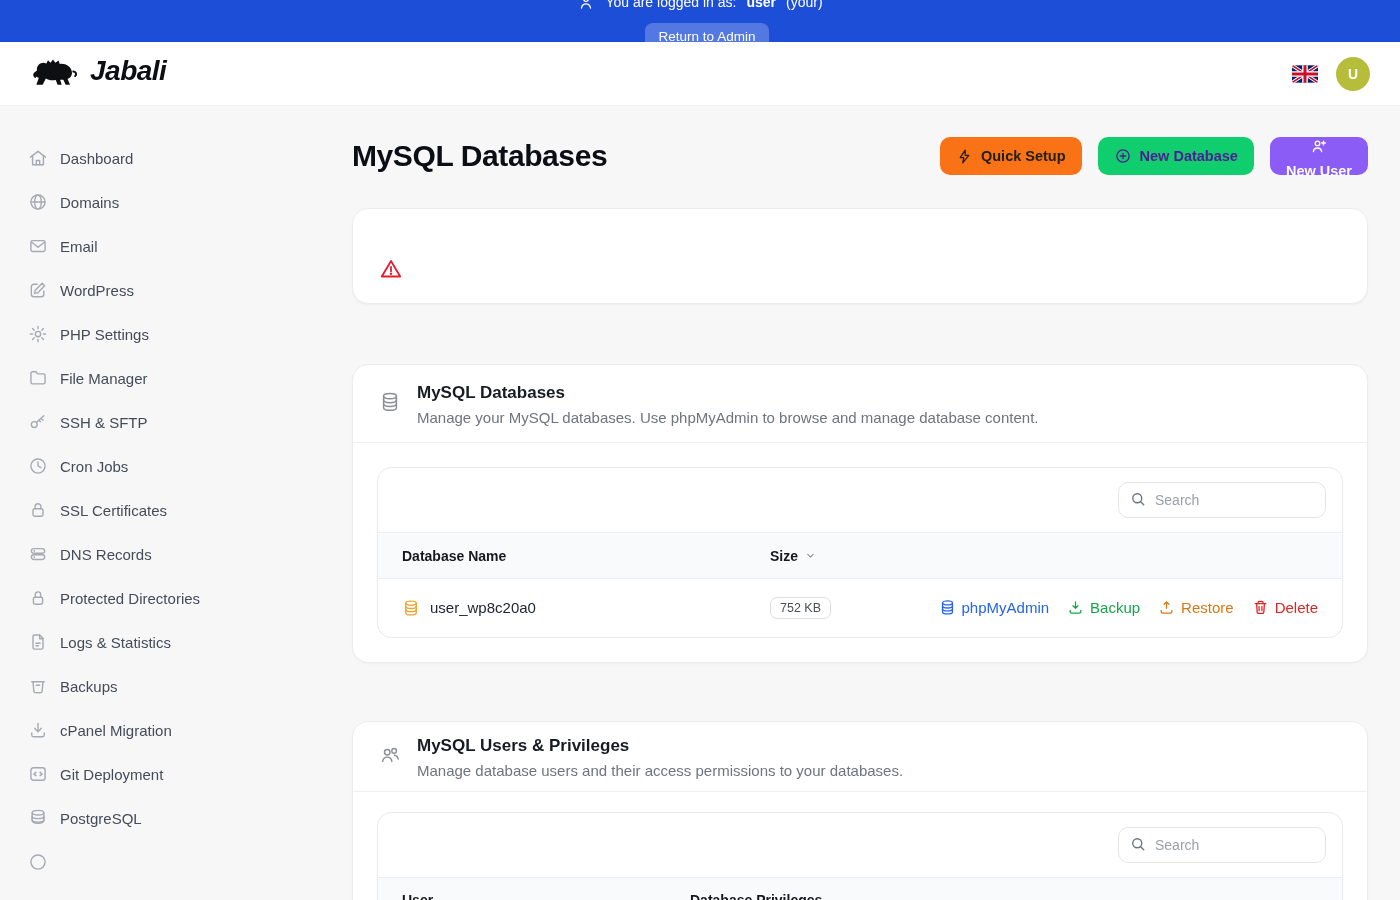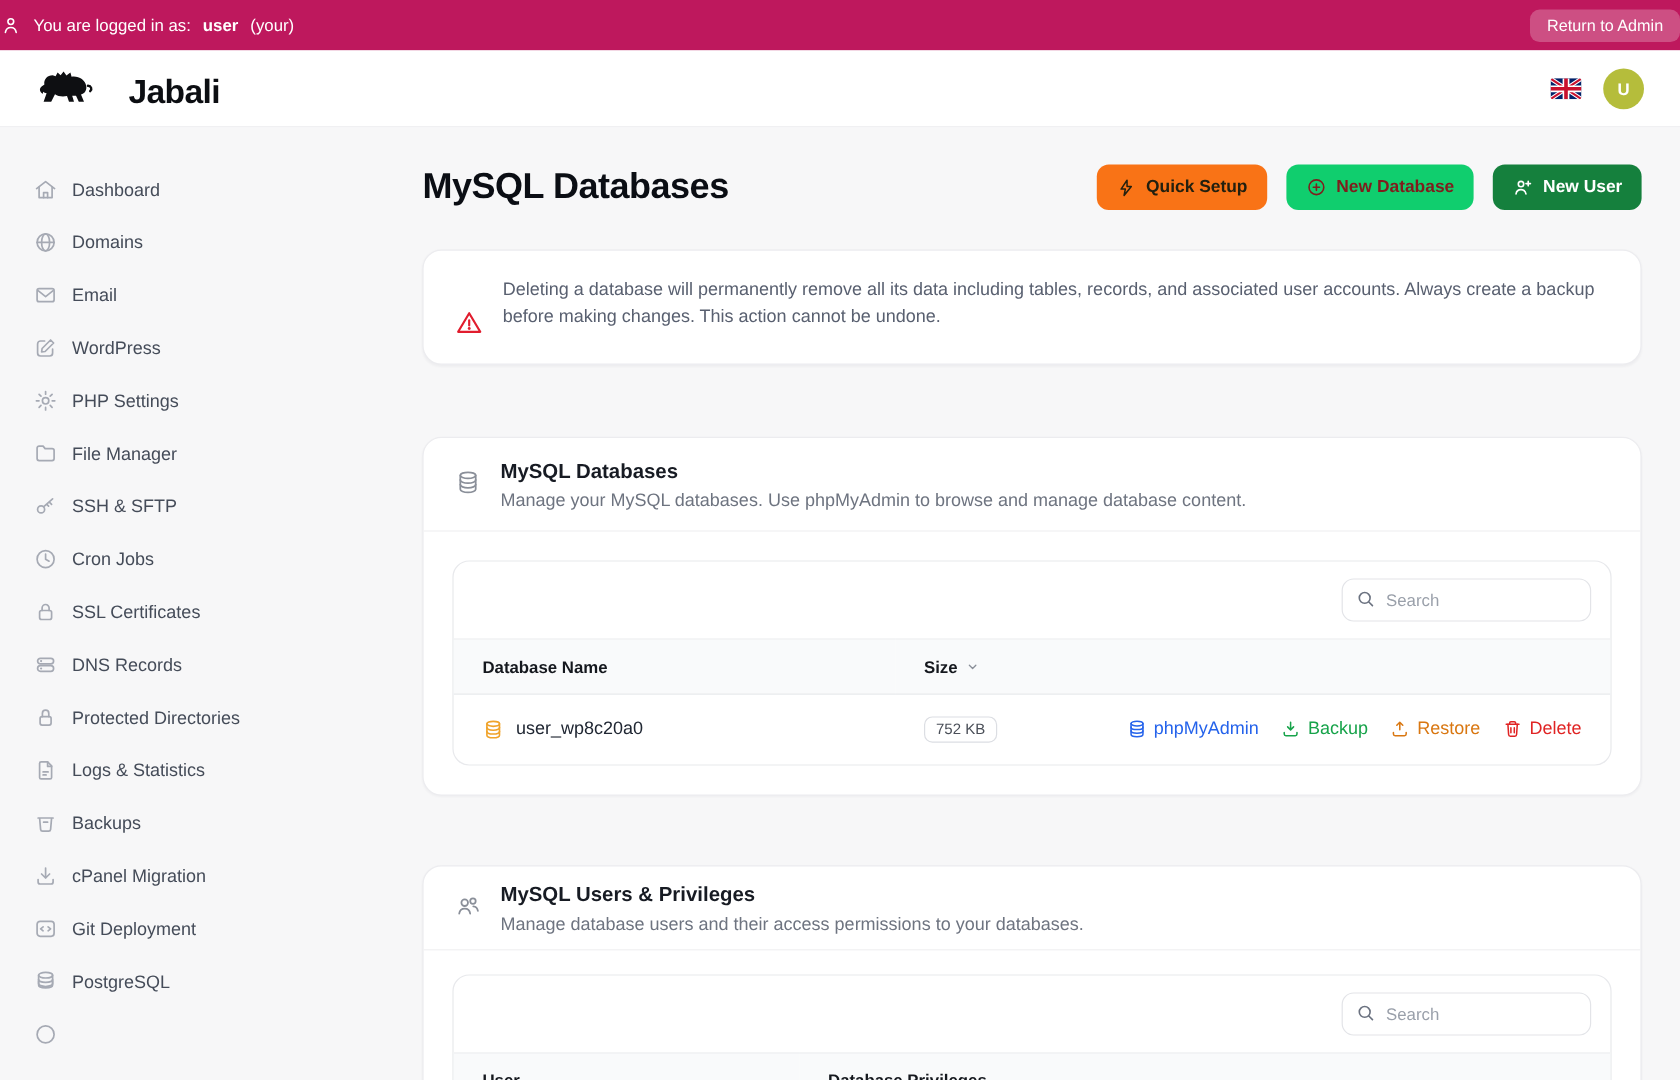--- a/index.html
+++ b/index.html
@@ -5,38 +5,39 @@
   * { box-sizing: border-box; margin: 0; padding: 0; }
   html,body { width:1400px; height:900px; overflow:hidden; }
   body {
     font-family: "Liberation Sans", "DejaVu Sans", sans-serif;
     background:#F7F7F8; color:#15181E;
   }
   svg { display:block; }
 
   
   .topbar {
-    height:42px; background:#be185d; color:#fff;
-    display:flex; align-items:center; justify-content:space-between; gap:12px;
+    height:42px; background:#1d4ed8; color:#fff;
+    display:flex; align-items:center; justify-content:center; gap:12px;
     font-size:14px;
+    flex-direction:column;
   }
   .topbar .who { display:flex; align-items:center; gap:10px; }
   .topbar b { font-weight:700; }
   .return-btn {
     margin-left:14px; background:rgba(255,255,255,.24); color:#fff;
     border:none; border-radius:8px; padding:6px 14px; font-size:13.5px;
     font-family:inherit; cursor:pointer;
   }
 
   
   .header {
     height:64px; background:#fff; display:flex; align-items:center;
     padding:0 30px; border-bottom:1px solid #F0F0F2;
   }
-  .brand { display:flex; align-items:flex-end; gap:27px; }
+  .brand { display:flex; align-items:flex-start; gap:10px;font-style:italic; }
   .brand-name { font-size:28px; font-weight:800; letter-spacing:-.5px; color:#0C0E12; }
   .header-right { margin-left:auto; display:flex; align-items:center; gap:18px; }
   .flag { border-radius:3px; overflow:hidden; cursor:pointer; }
   .avatar {
     width:34px; height:34px; border-radius:50%; background:#B5BD3B; color:#fff;
     display:flex; align-items:center; justify-content:center;
     font-size:14px; font-weight:700; cursor:pointer;
   }
 
   
@@ -56,22 +57,22 @@
   
   .title-row { display:flex; align-items:center; margin-bottom:32px; height:40px; }
   .page-title { font-size:30px; font-weight:800; color:#0B0E14; letter-spacing:-.4px; }
   .title-actions { margin-left:auto; display:flex; gap:16px; }
   .btn {
     height:38px; border:none; border-radius:10px; padding:0 16px;
     display:flex; align-items:center; gap:8px; font-size:14.5px; font-weight:600;
     font-family:inherit; cursor:pointer;
   }
   .btn-amber { background:#f97316; color:#23200F; }
-  .btn-green { background:#10CE6E; color:#7f1d1d; }
-  .btn-blue  { background:#15803d; color:#fff; }
+  .btn-green { background:#10CE6E; color:#4c1d95; }
+  .btn-blue  { background:#8b5cf6; color:#fff;flex-direction:column; }
 
   
   .card {
     background:#fff; border:1px solid #ECECEF; border-radius:16px;
     box-shadow:0 1px 2px rgba(16,24,40,.04);
   }
   .warning-card { display:flex; gap:16px; padding:22px 26px; margin-bottom:60px; }
   .warn-icon { color:#E11D2E; margin-top:26px; }
   .warning-title { font-size:16px; font-weight:700; color:#15181E; margin-bottom:8px; }
   .warning-body { font-size:15px; color:#596070; line-height:1.45; max-width:940px; }
@@ -381,21 +382,20 @@
 
     <div class="card warning-card">
       <span class="warn-icon">
         <svg width="24" height="24" viewBox="0 0 24 24" fill="none" stroke="currentColor" stroke-width="1.8" stroke-linecap="round" stroke-linejoin="round">
             <path d="M12 4 2.8 19.5h18.4Z"></path>
             <path d="M12 10v4.2"></path>
             <path d="M12 16.8h.01" stroke-width="2.4"></path>
           </svg>
       </span>
       <div>
-        <div class="warning-body">Deleting a database will permanently remove all its data including tables, records, and associated user accounts. Always create a backup before making changes. This action cannot be undone.</div>
       </div>
     </div>
 
     <div class="card section-card">
       <div class="section-head">
         <span class="sec-icon">
           <svg width="22" height="22" viewBox="0 0 24 24" fill="none" stroke="currentColor" stroke-width="1.6" stroke-linecap="round">
               <ellipse cx="12" cy="5.6" rx="7" ry="2.8"></ellipse>
               <path d="M5 5.6v4.2c0 1.6 3.1 2.9 7 2.9s7-1.3 7-2.9V5.6"></path>
               <path d="M5 9.8v4.2c0 1.6 3.1 2.9 7 2.9s7-1.3 7-2.9V9.8"></path>

